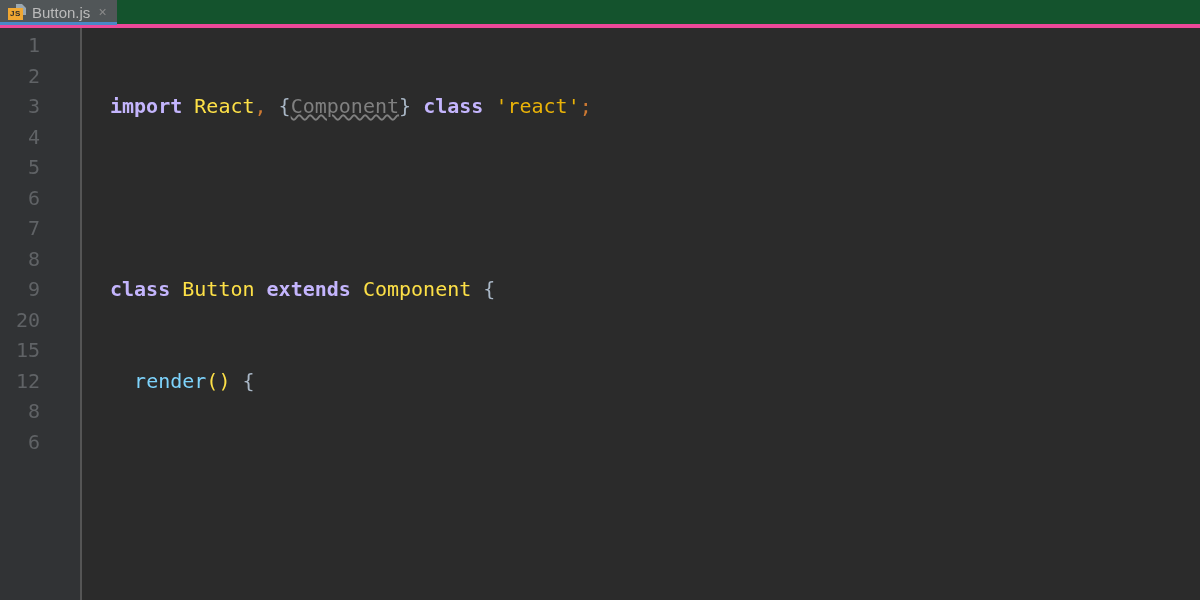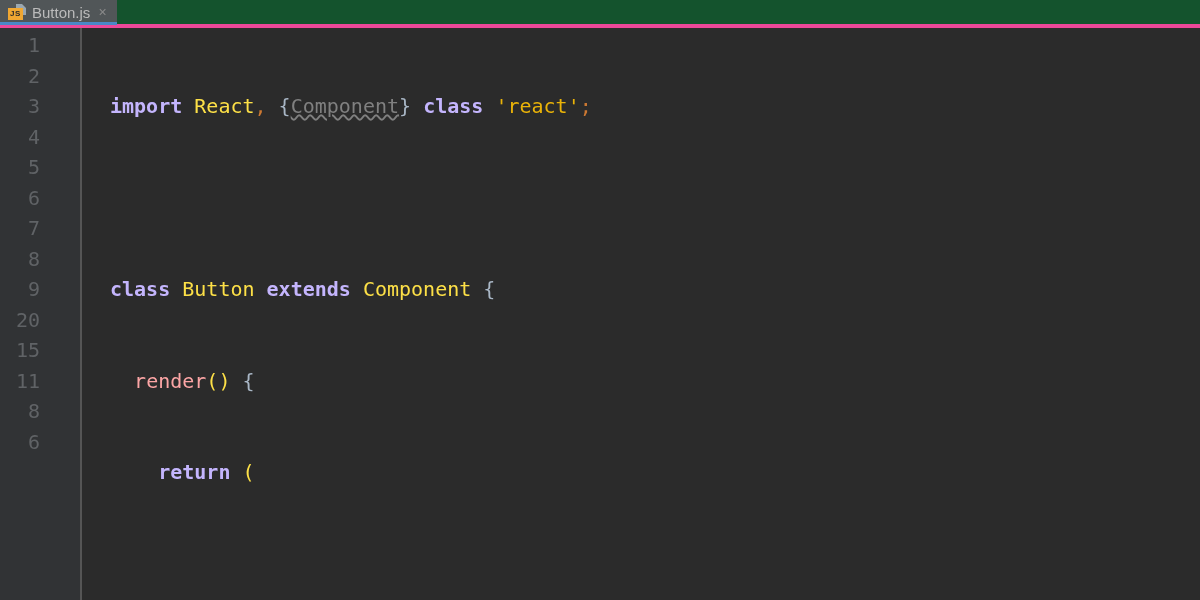--- a/index.html
+++ b/index.html
@@ -107,21 +107,21 @@
     padding-top: 2px;
     position: relative;
     white-space: pre;
   }
   .line { height: 30.5px; }
   .code .line { padding-left: 0; }
 
   
   .kw   { color: #c4b5fd; font-weight: 600; }
   .id   { color: #fde047; text-align: center; }
-  .fn   { color: #fca5a5; }
+  .fn   { color: #7dd3fc; }
   .str  { color: #eab308; }
   .punc { color: #cc7832; }
   .brace{ color: #a9b7c6; }
   .tag  { color: #e8bf6a; }
   .unused {
     color: #808080;
     text-decoration-line: underline;
     text-decoration-style: wavy;
     text-decoration-color: #808080;
   }
@@ -148,35 +148,34 @@
     <div class="line">2</div>
     <div class="line">3</div>
     <div class="line">4</div>
     <div class="line">5</div>
     <div class="line">6</div>
     <div class="line">7</div>
     <div class="line">8</div>
     <div class="line">9</div>
     <div class="line">20</div>
     <div class="line">15</div>
-    <div class="line">11</div>
+    <div class="line">12</div>
     <div class="line">8</div>
     <div class="line">6</div>
   </div>
 
   <div class="gutter-marks"></div>
 
   <div class="gutter-sep"></div>
 
   <div class="code">
     <div class="line"><span class="kw">import</span> <span class="id">React</span><span class="punc">,</span> <span class="brace">{</span><span class="unused">Component</span><span class="brace">}</span> <span class="kw">class</span> <span class="str">'react'</span><span class="punc">;</span></div>
     <div class="line"></div>
     <div class="line"><span class="kw">class</span> <span class="id">Button</span> <span class="kw">extends</span> <span class="id">Component</span> <span class="brace">{</span></div>
     <div class="line">  <span class="fn">render</span><span class="id">()</span> <span class="brace">{</span></div>
-    <div class="line">    <span class="kw">return</span> <span class="id">(</span></div>
     
     
     
     
     
     
     
     
   </div>
 </div>

